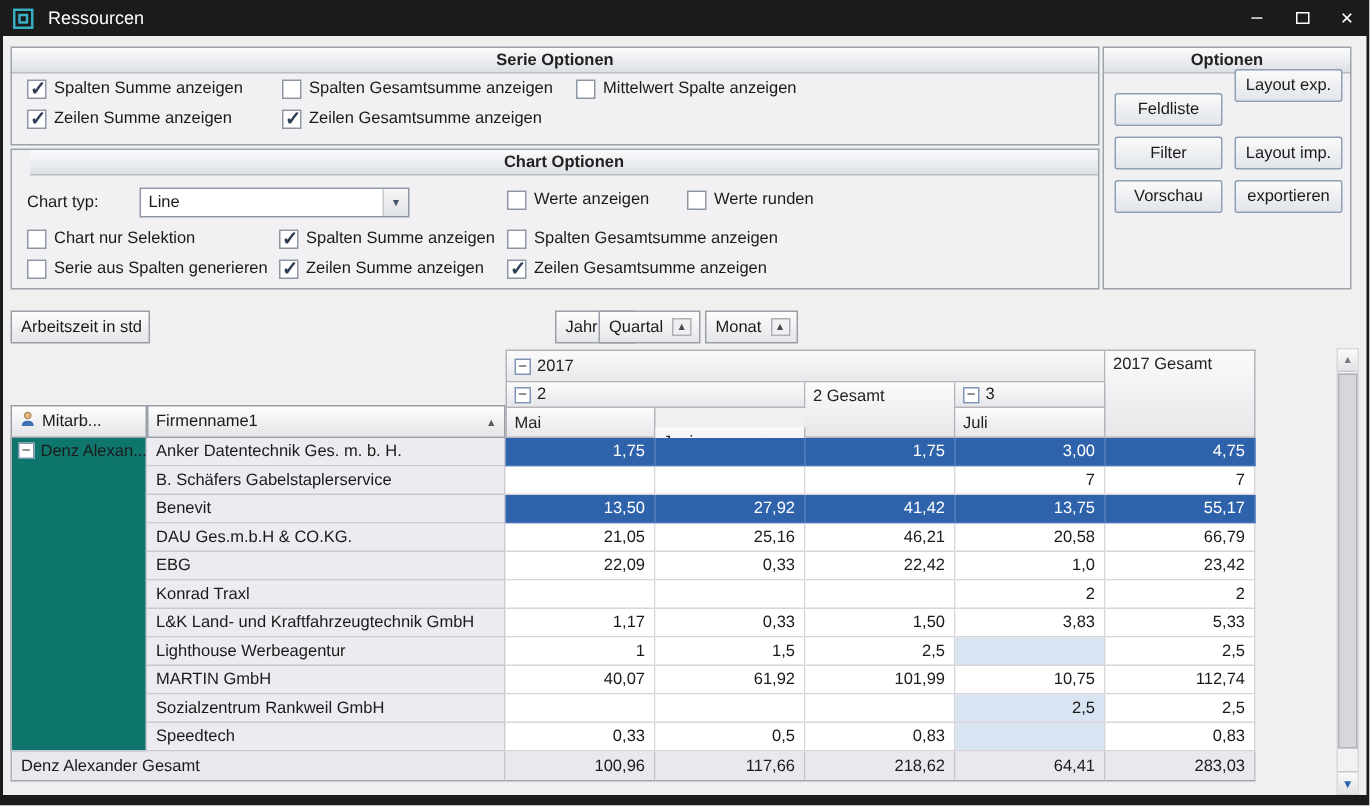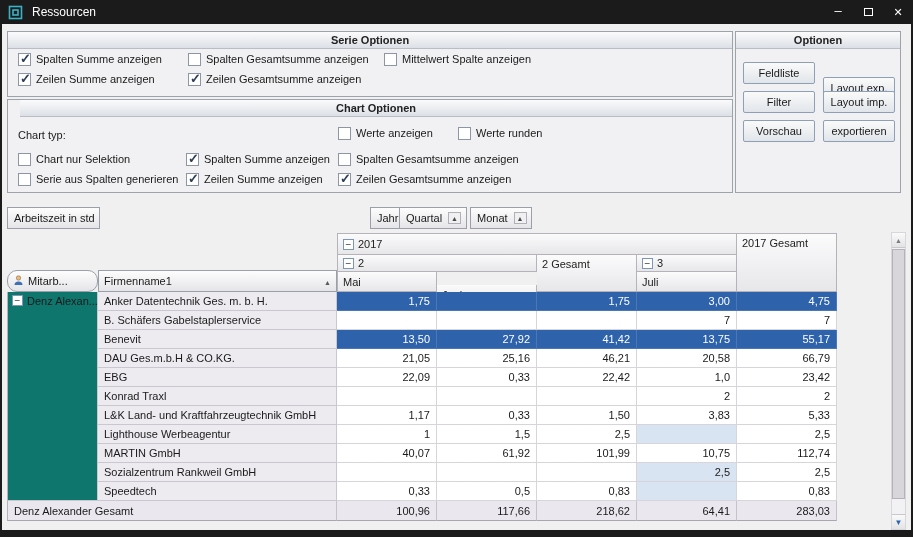--- a/index.html
+++ b/index.html
@@ -35,21 +35,21 @@
 
   .field-label { position:absolute; line-height:20px; }
   .combo { position:absolute; height:20px; background:#fff; border:1px solid #8c97a3; display:flex; align-items:stretch; }
   .combo-text { flex:1; display:flex; align-items:center; padding-left:5px; }
   .combo-arrow { width:17px; display:flex; align-items:center; justify-content:center; border-left:1px solid #c5cad1;
                  background:linear-gradient(#f6f6f7,#dfe2e6); }
   .combo-arrow::before { content:"▼"; font-size:7px; color:#44506a; }
 
   .btn { position:absolute; width:72px; height:22px; border:1px solid #8ea0b5; border-radius:2px;
          background:linear-gradient(#fafafa,#e1e5ea); display:flex; align-items:center; justify-content:center; }
-  .opt-b1{left:7px;top:30px} .opt-b2{left:87px;top:45px}
+  .opt-b1{left:7px;top:30px} .opt-b2{left:87px;top:14px}
   .opt-b3{left:7px;top:59px} .opt-b4{left:87px;top:59px}
   .opt-b5{left:7px;top:88px} .opt-b6{left:87px;top:88px}
 
   
   .fieldbtn { position:absolute; height:22px; border:1px solid #9aa0a8; background:linear-gradient(#fdfdfd,#e5e5e9);
               display:flex; align-items:center; padding:0 6px; gap:6px; white-space:nowrap; }
   .sort-icon { margin-left:auto; border:1px solid #b0b0b6; background:#f0f0f2; padding:0 2px; line-height:9px; }
   .sort-icon::before { content:"▲"; font-size:7px; color:#4a4a4a; }
   .f-data  { left:5px;   top:183px; width:93px; }
   .f-jahr  { left:340px; top:183px; width:54px;margin-left:28px; }
@@ -70,21 +70,21 @@
   .h-mai  { left:330px; top:39px; width:100px; height:20px; align-items:center; }
   .h-juni { left:430px; top:52px; width:100px; height:20px; align-items:center; }
   .h-juli { left:630px; top:39px; width:100px; height:20px; align-items:center; }
 
   .collapse { display:inline-block; width:11px; height:11px; border:1px solid #7e96b3; background:#fff;
               line-height:9px; text-align:center; font-size:10px; color:#333; flex:0 0 11px; }
   .collapse::before { content:"−"; }
 
   .rowfield { position:absolute; height:22px; border:1px solid #9aa0a8; background:linear-gradient(#fdfdfd,#e5e5e9);
               display:flex; align-items:center; padding:0 5px; gap:4px; }
-  .rf-mitarb { left:0; top:37px; width:91px;border-radius:10px; }
+  .rf-mitarb { left:0; top:37px; width:91px; }
   .rf-firma  { left:91px; top:37px; width:239px; }
   .rf-arrow { margin-left:auto; }
   .rf-arrow::before { content:"▲"; font-size:7px; color:#5a5a5a; }
 
   .group-cell { position:absolute; left:0; top:59px; width:91px; height:209px; background:#0f766e;
                 border-left:1px solid #b5b2b9; border-right:1px solid #cbc7d1; border-bottom:1px solid #cbc7d1;
                 display:flex; align-items:flex-start; padding:3px 4px; gap:4px; white-space:nowrap; overflow:hidden; }
 
   .rows { position:absolute; left:91px; top:59px; width:739px; }
   .trow { display:flex; height:19px; }
@@ -159,20 +159,24 @@
       </label>
       <label class="checkbox" style="left:180px;top:41px">
         <span class="cb checked"></span>
         <span>Zeilen Gesamtsumme anzeigen</span>
       </label>
     </div>
 
     <div class="panel chart-opts">
       <div class="panel-header">Chart Optionen</div>
       <span class="field-label" style="left:10px;top:25px">Chart typ:</span>
+      <div class="combo" style="left:85px;top:25px;width:180px">
+        <span class="combo-text">Line</span>
+        <span class="combo-arrow"></span>
+      </div>
       <label class="checkbox" style="left:330px;top:27px">
         <span class="cb"></span>
         <span>Werte anzeigen</span>
       </label>
       <label class="checkbox" style="left:450px;top:27px">
         <span class="cb"></span>
         <span>Werte runden</span>
       </label>
       <label class="checkbox" style="left:10px;top:53px">
         <span class="cb"></span>

